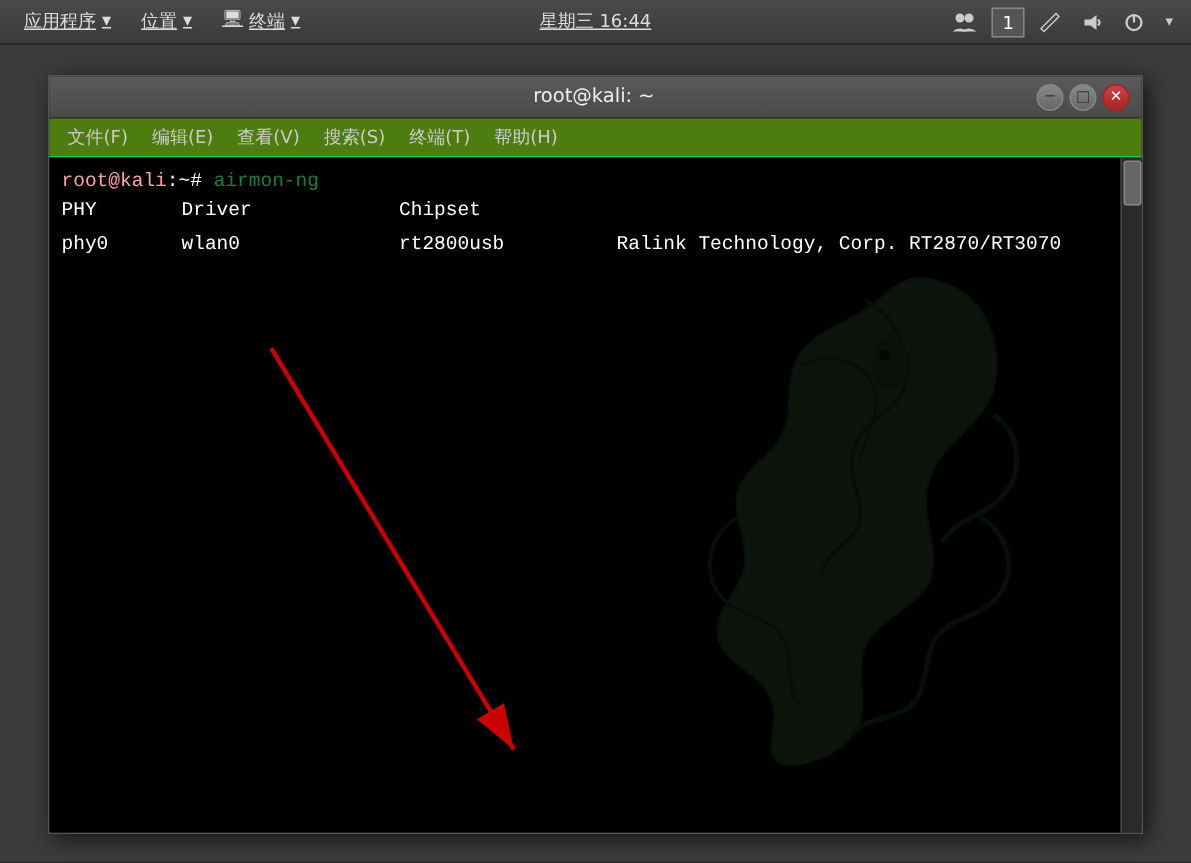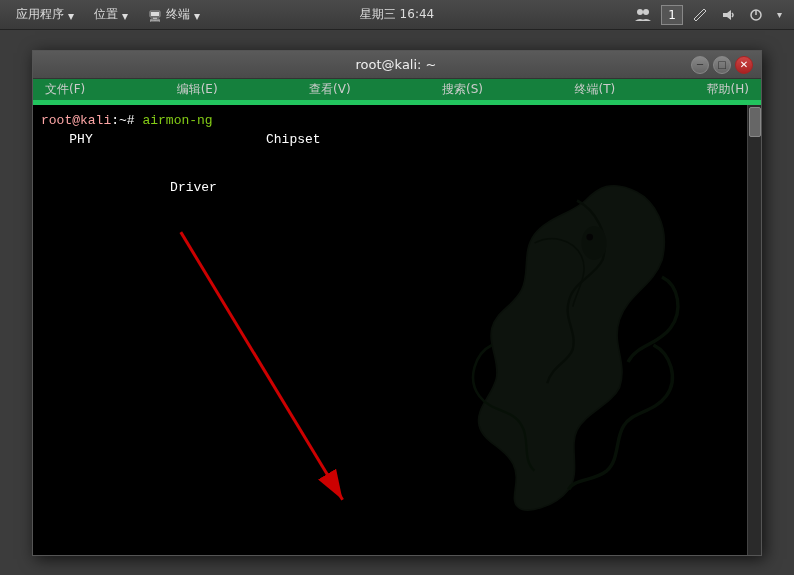--- a/index.html
+++ b/index.html
@@ -27,30 +27,32 @@
       display: flex;
       align-items: center;
       gap: 4px;
     }
     .taskbar-item {
       color: #ddd;
       font-size: 12px;
       padding: 2px 8px;
       cursor: pointer;
       display: flex;
-      align-items: flex-end;
+      align-items: flex-start;
       gap: 4px;
       white-space: nowrap;
+      text-decoration: underline;
     }
     .taskbar-center {
       color: #ddd;
       font-size: 12px;
       position: absolute;
       left: 50%;
       transform: translateX(-50%);
+      text-decoration: underline;
     }
     .taskbar-right {
       display: flex;
       align-items: center;
       gap: 6px;
     }
     .taskbar-right-item {
       color: #ddd;
       font-size: 12px;
       padding: 2px 4px;
@@ -124,27 +126,26 @@
       cursor: pointer;
       font-size: 10px;
       color: #333;
     }
     .win-btn.close { background: linear-gradient(to bottom, #cc4444, #aa2222); color: #fff; border-color: #aa2222; }
     .win-btn.maximize { background: linear-gradient(to bottom, #888, #666); }
     .win-btn.minimize { background: linear-gradient(to bottom, #888, #666); }
 
     
     .menu-bar {
-      background: #15803d;
+      background: #4d7c0f;
       height: 26px;
       display: flex;
       align-items: center;
       padding: 0 4px;
-      border-bottom: 5px solid #22c55e;
-      justify-content: space-between;
+      border-bottom: 1px solid #22c55e;
     }
     .menu-item {
       color: #ccc;
       font-size: 12px;
       padding: 3px 8px;
       cursor: pointer;
     }
 
     
     .dragon-watermark {
@@ -152,21 +153,21 @@
       right: 30px;
       bottom: 40px;
       width: 280px;
       height: 340px;
       opacity: 0.18;
       pointer-events: none;
     }
 
     .prompt-red { color: #fca5a5; }
     .prompt-white { color: #ffffff; }
-    .cmd-text { color: #84cc16; }
+    .cmd-text { color: #15803d; }
     .header-text { color: #ffffff; }
     .value-text { color: #ffffff; }
 
     
     .arrow-overlay {
       position: absolute;
       top: 0;
       left: 0;
       width: 100%;
       height: 100%;
@@ -294,26 +295,32 @@
               <polygon points="0 0, 10 3.5, 0 7" fill="#cc0000"></polygon>
             </marker>
           </defs>
           <line x1="148" y1="127" x2="310" y2="395" stroke="#cc0000" stroke-width="3" marker-end="url(#arrowhead)"></line>
         </svg>
 
         <div style="margin-bottom:4px;">
           <span class="prompt-red">root@kali</span><span class="prompt-white">:~#</span><span class="cmd-text"> airmon-ng</span>
         </div>
 
-        <div style="margin-bottom:8px; display:flex; gap:0;text-align:center;">
+        <div style="margin-bottom:8px; display:flex; gap:0;">
           <span class="header-text" style="display:inline-block;width:80px;">PHY</span>
-          <span class="header-text" style="display:inline-block;width:145px;margin-top:48px;">Driver</span>
+          <span class="header-text" style="display:inline-block;width:145px;">Driver</span>
           <span class="header-text">Chipset</span>
         </div>
 
+        <div style="margin-bottom:8px; display:flex; gap:0;">
+          <span class="value-text" style="display:inline-block;width:80px;">phy0</span>
+          <span class="value-text" style="display:inline-block;width:145px;">wlan0</span>
+          <span class="value-text" style="display:inline-block;width:145px;">rt2800usb</span>
+          <span class="value-text">Ralink Technology, Corp. RT2870/RT3070</span>
+        </div>
 
 
       </div>
 
       <div class="scrollbar-track" style="position:relative;">
         <div style="position:absolute;top:2px;left:1px;width:12px;height:30px;background:#666;border:1px solid #888;border-radius:2px;"></div>
       </div>
     </div>
 
   </div>

